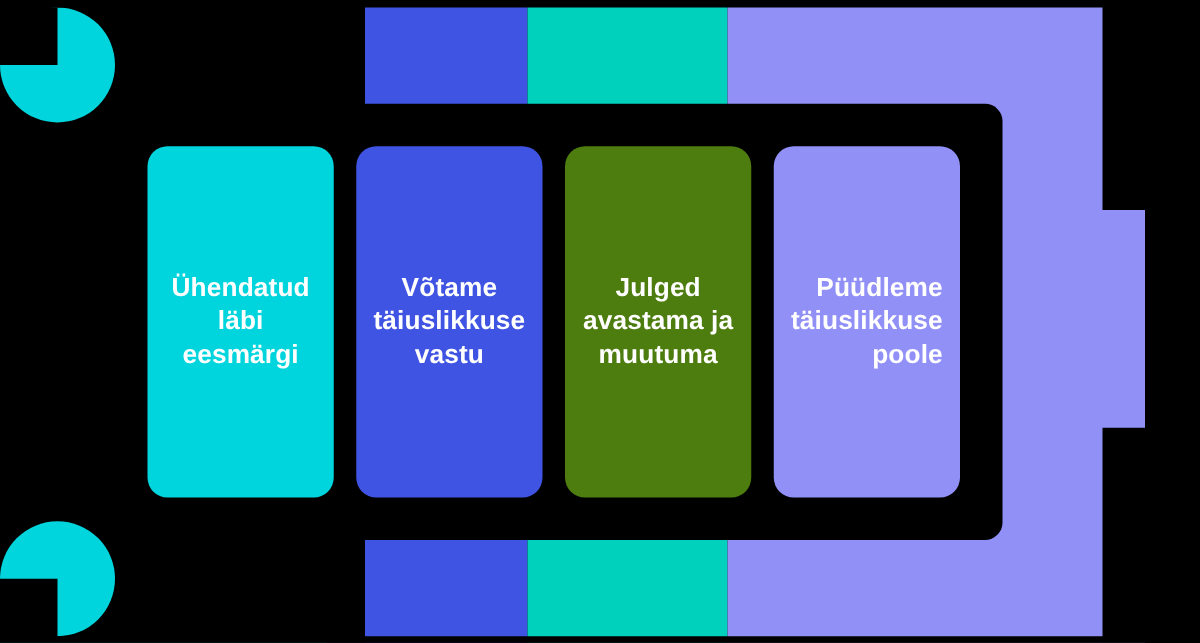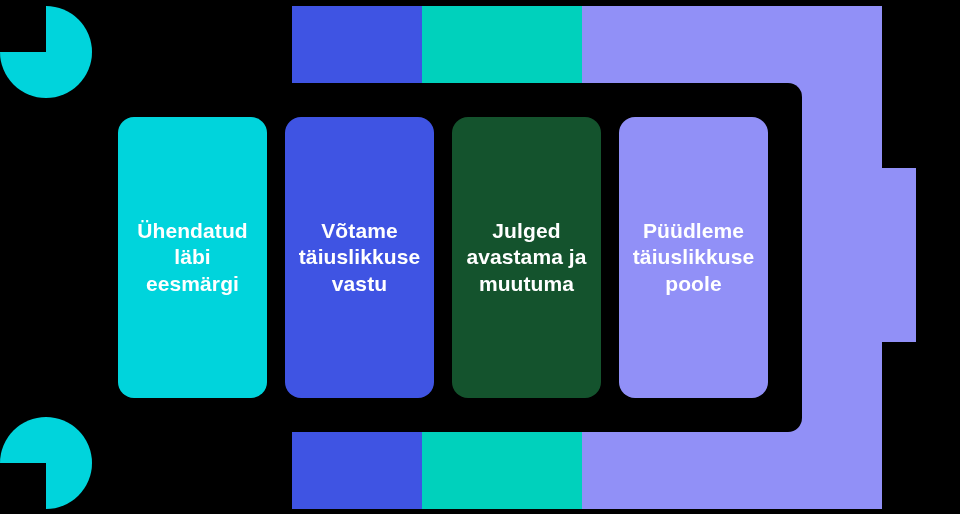--- a/index.html
+++ b/index.html
@@ -143,25 +143,25 @@
     <div class="cell" style="background: rgb(0, 212, 220);">
       <div class="cell-label" style="color: rgb(255, 255, 255);">Ühendatud
 läbi
 eesmärgi</div>
     </div>
     <div class="cell" style="background: rgb(63, 84, 227);">
       <div class="cell-label" style="color: rgb(255, 255, 255);">Võtame
 täiuslikkuse
 vastu</div>
     </div>
-    <div class="cell" style="background: #14532d;">
+    <div class="cell" style="background: #4d7c0f;">
       <div class="cell-label" style="color: rgb(255, 255, 255);">Julged
 avastama ja
 muutuma</div>
     </div>
     <div class="cell" style="background: rgb(145, 144, 247);">
-      <div class="cell-label" style="color: rgb(255, 255, 255);">Püüdleme
+      <div class="cell-label" style="color: rgb(255, 255, 255); text-align: right;">Püüdleme
 täiuslikkuse
 poole</div>
     </div>
   </div>
 
 </div>
 
 </body></html>

